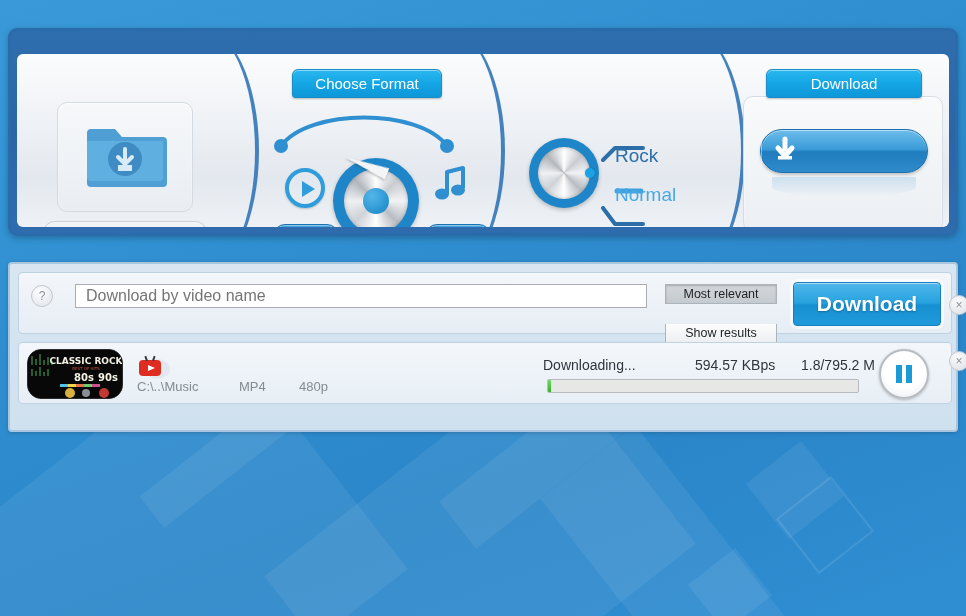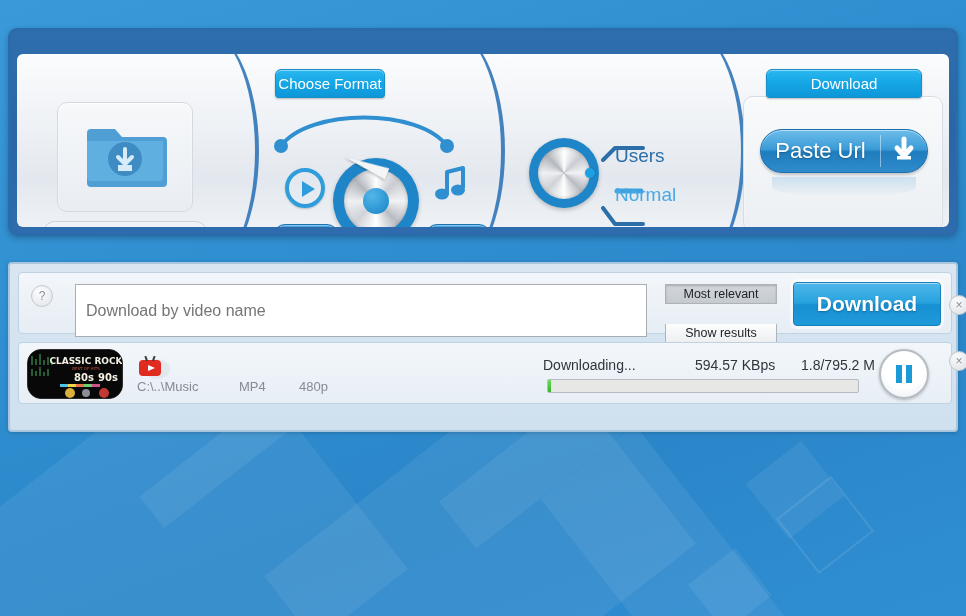--- a/index.html
+++ b/index.html
@@ -68,21 +68,21 @@
     border: 1px solid #1b8dc8;
     color: #ffffff;
     font-size: 15px;
     line-height: 27px;
     text-align: center;
     z-index: 5;
     box-shadow: inset 0 1px 0 rgba(255,255,255,.45), 0 1px 2px rgba(0,0,0,.25);
     white-space: nowrap;
   }
   .tab.t1 { left: 55px;  width: 146px; }
-  .tab.t2 { left: 264px; width: 110px; }
+  .tab.t2 { left: 281px; width: 150px; }
   .tab.t3 { left: 521px; width: 142px; }
   .tab.t4 { left: 755px; width: 156px; }
 
   
   .folder-box {
     position: absolute; left: 40px; top: 48px;
     width: 136px; height: 110px;
     background: linear-gradient(180deg,#f6f8fa 0%,#e9edf2 100%);
     border: 1px solid #d4dae1;
     border-radius: 10px;
@@ -250,21 +250,21 @@
   .help-btn {
     position: absolute; left: 12px; top: 12px;
     width: 22px; height: 22px; border-radius: 50%;
     background: radial-gradient(circle at 40% 30%, #fdfdfe, #dfe3e8);
     border: 1px solid #c3c9d0;
     color: #8a9199; font-size: 12px; text-align: center; line-height: 20px;
     cursor: pointer;
   }
   .search-input {
     position: absolute; left: 56px; top: 11px;
-    width: 572px; height: 53px;
+    width: 572px; height: 24px;
     background: #ffffff;
     border: 1px solid #a9adb3;
     font-size: 16px; color: #ef4444;
     padding: 0 10px;
     font-family: "Liberation Sans", sans-serif;
     outline: none;
   }
   .seg-group { position: absolute; left: 646px; top: 11px; width: 112px; border-radius: 8px; }
   .seg {
     display:block; width: 112px; height: 20px;
@@ -428,30 +428,29 @@
             <path d="M16 9 H40" stroke="#3fa2df" stroke-width="5" fill="none" stroke-linecap="round"></path>
           </svg>
       </span>
       <span class="q-tick" style="top:110px">
         <svg width="44" height="22" viewBox="0 0 44 22">
             <path d="M2 2 L14 18 H42" stroke="#2b6ea8" stroke-width="4" fill="none" stroke-linecap="round" stroke-linejoin="round"></path>
           </svg>
       </span>
 
       <div class="q-list">
-        <div class="q-item">Users</div>
+        <div class="q-item">Rock</div>
         <div class="q-item active">Normal</div>
         <div class="q-item">Custom</div>
       </div>
 
     </div>
 
     <div class="dl-box">
       <div class="paste-btn">
-        <span class="lbl">Paste Url</span>
         <span class="divd"></span>
         <span class="arr">
           <svg width="26" height="26" viewBox="0 0 26 26">
             <path d="M13 3 v10 M6 12 l7 8 l7-8" stroke="#ffffff" stroke-width="5" fill="none" stroke-linecap="round" stroke-linejoin="round"></path>
             <rect x="6" y="20" width="14" height="3.5" fill="#ffffff"></rect>
           </svg>
         </span>
       </div>
       <div class="paste-refl"></div>
     </div>

